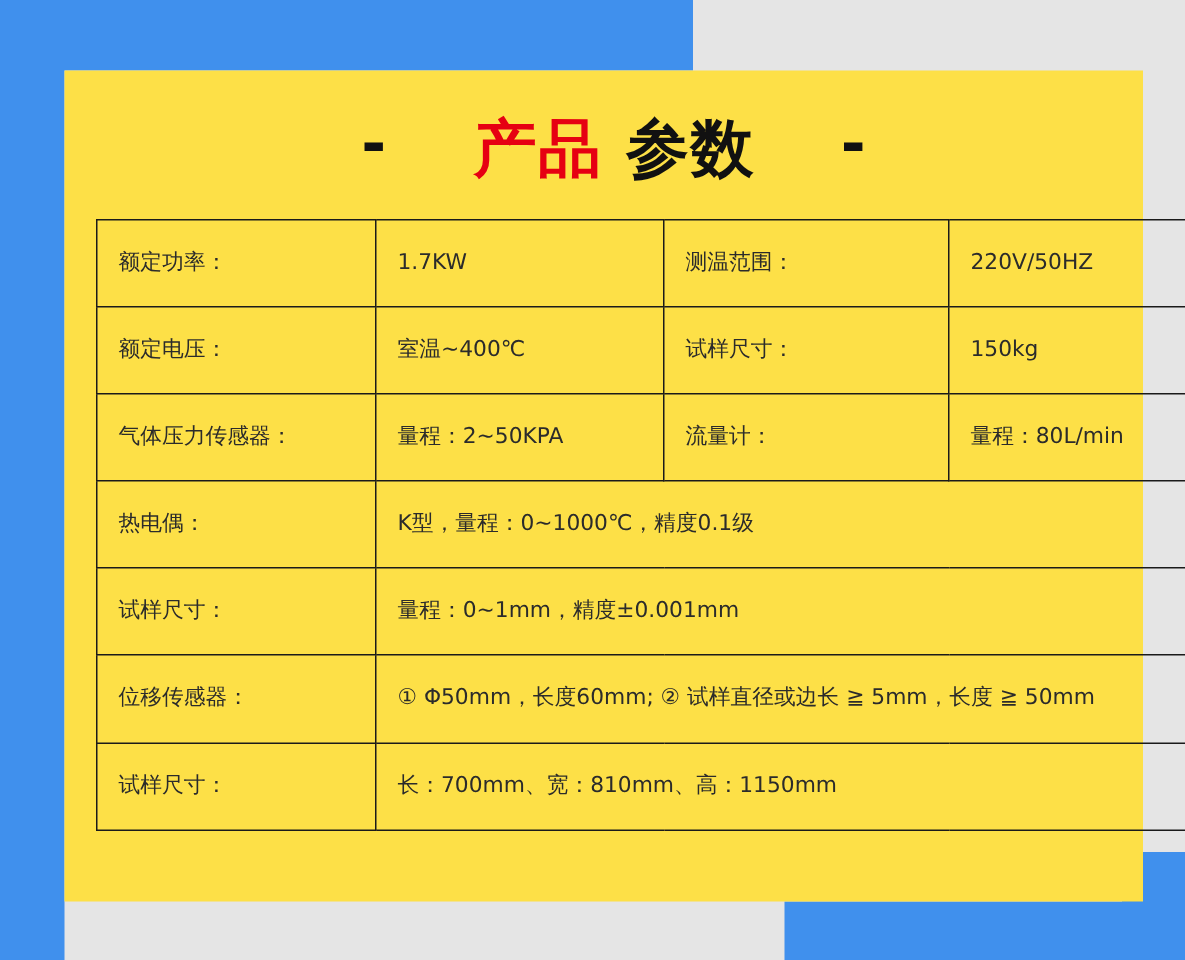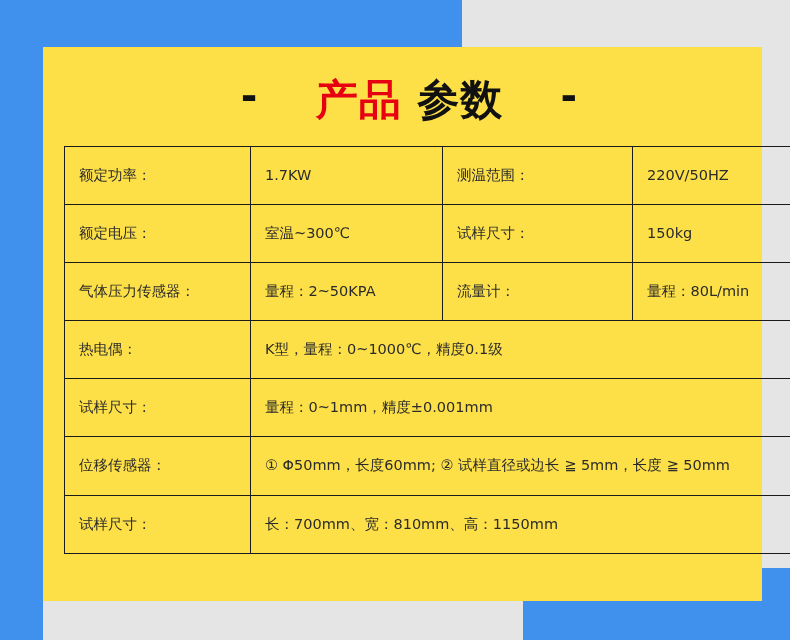--- a/index.html
+++ b/index.html
@@ -135,21 +135,21 @@
 
       <tr>
         <td class="col-label">额定功率：</td>
         <td class="col-value">1.7KW</td>
         <td class="col-label2">测温范围：</td>
         <td class="col-value2">220V/50HZ</td>
       </tr>
 
       <tr>
         <td class="col-label">额定电压：</td>
-        <td class="col-value">室温~300℃</td>
+        <td class="col-value">室温~400℃</td>
         <td class="col-label2">试样尺寸：</td>
         <td class="col-value2">150kg</td>
       </tr>
 
       <tr>
         <td class="col-label">气体压力传感器：</td>
         <td class="col-value">量程：2~50KPA</td>
         <td class="col-label2">流量计：</td>
         <td class="col-value2">量程：80L/min</td>
       </tr>

